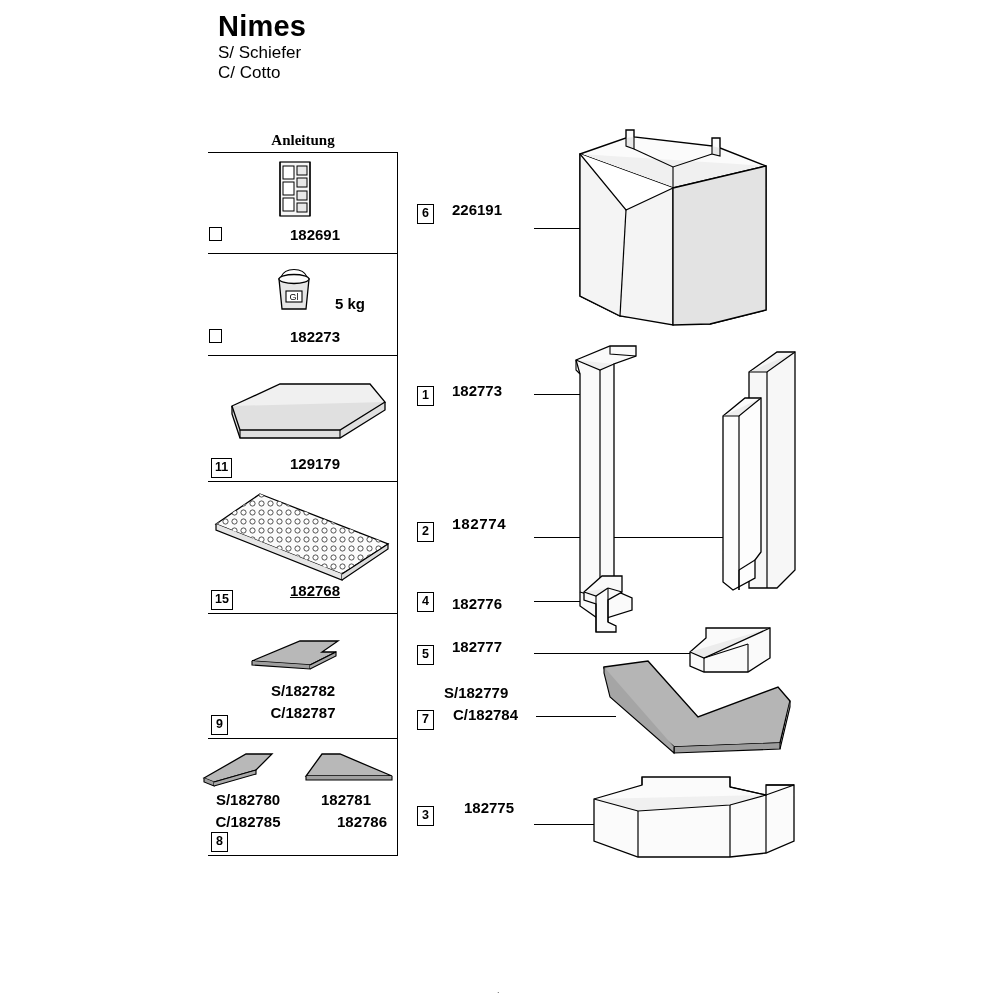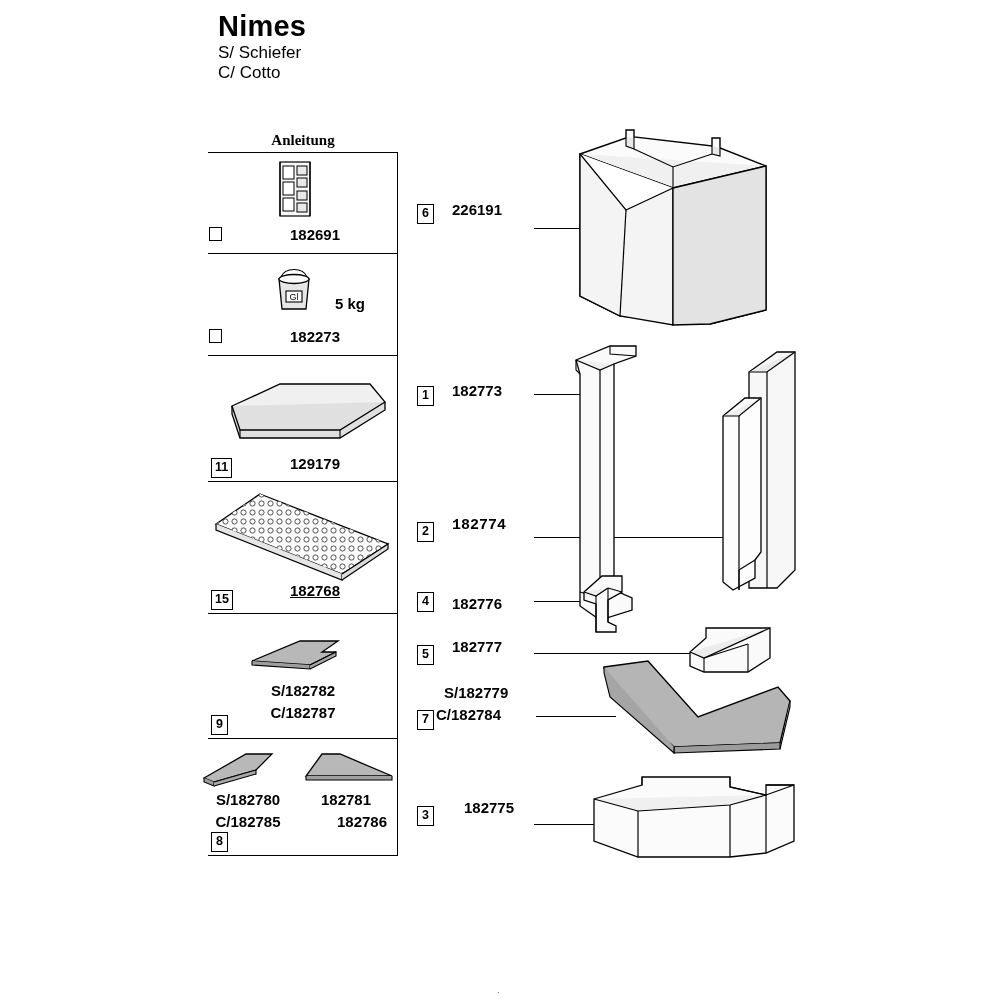--- a/index.html
+++ b/index.html
@@ -206,21 +206,21 @@
   <div class="tag" style="left:417px; top:592px;">4</div>
   <div class="rt-label" style="left:452px; top:568px;margin-top:27px;">182776</div>
   <div class="leader" style="left:534px; top:601px; width:50px;"></div>
 
   <div class="tag" style="left:417px; top:645px;">5</div>
   <div class="rt-label" style="left:452px; top:638px;">182777</div>
   <div class="leader" style="left:534px; top:653px; width:156px;"></div>
 
   <div class="tag" style="left:417px; top:710px;">7</div>
   <div class="rt-label" style="left:444px; top:684px;text-align:right;">S/182779</div>
-  <div class="rt-label" style="left:436px; top:706px;text-align:center;">C/182784</div>
+  <div class="rt-label" style="left:453px; top:706px;text-align:center;">C/182784</div>
   <div class="leader" style="left:536px; top:716px; width:80px;"></div>
 
   <div class="tag" style="left:417px; top:806px;">3</div>
   <div class="rt-label" style="left:464px; top:799px;">182775</div>
   <div class="leader" style="left:534px; top:824px; width:178px;"></div>
 
   <svg class="art" style="left:560px; top:120px;" width="230" height="215" viewBox="0 0 230 215">
     <path d="M20 34 L66 18 L66 10 L74 10 L74 17 L152 26 L152 18 L160 18 L160 28 L206 46 L206 190 L150 204 L60 196 L20 176 Z" fill="#fbfbfb" stroke="#000" stroke-width="1.4"></path>
     <path d="M20 34 L113 68 L206 46" fill="#f0f0f0" stroke="#000" stroke-width="1.3"></path>
     <path d="M113 68 L113 215" fill="none" stroke="#000" stroke-width="0"></path>

